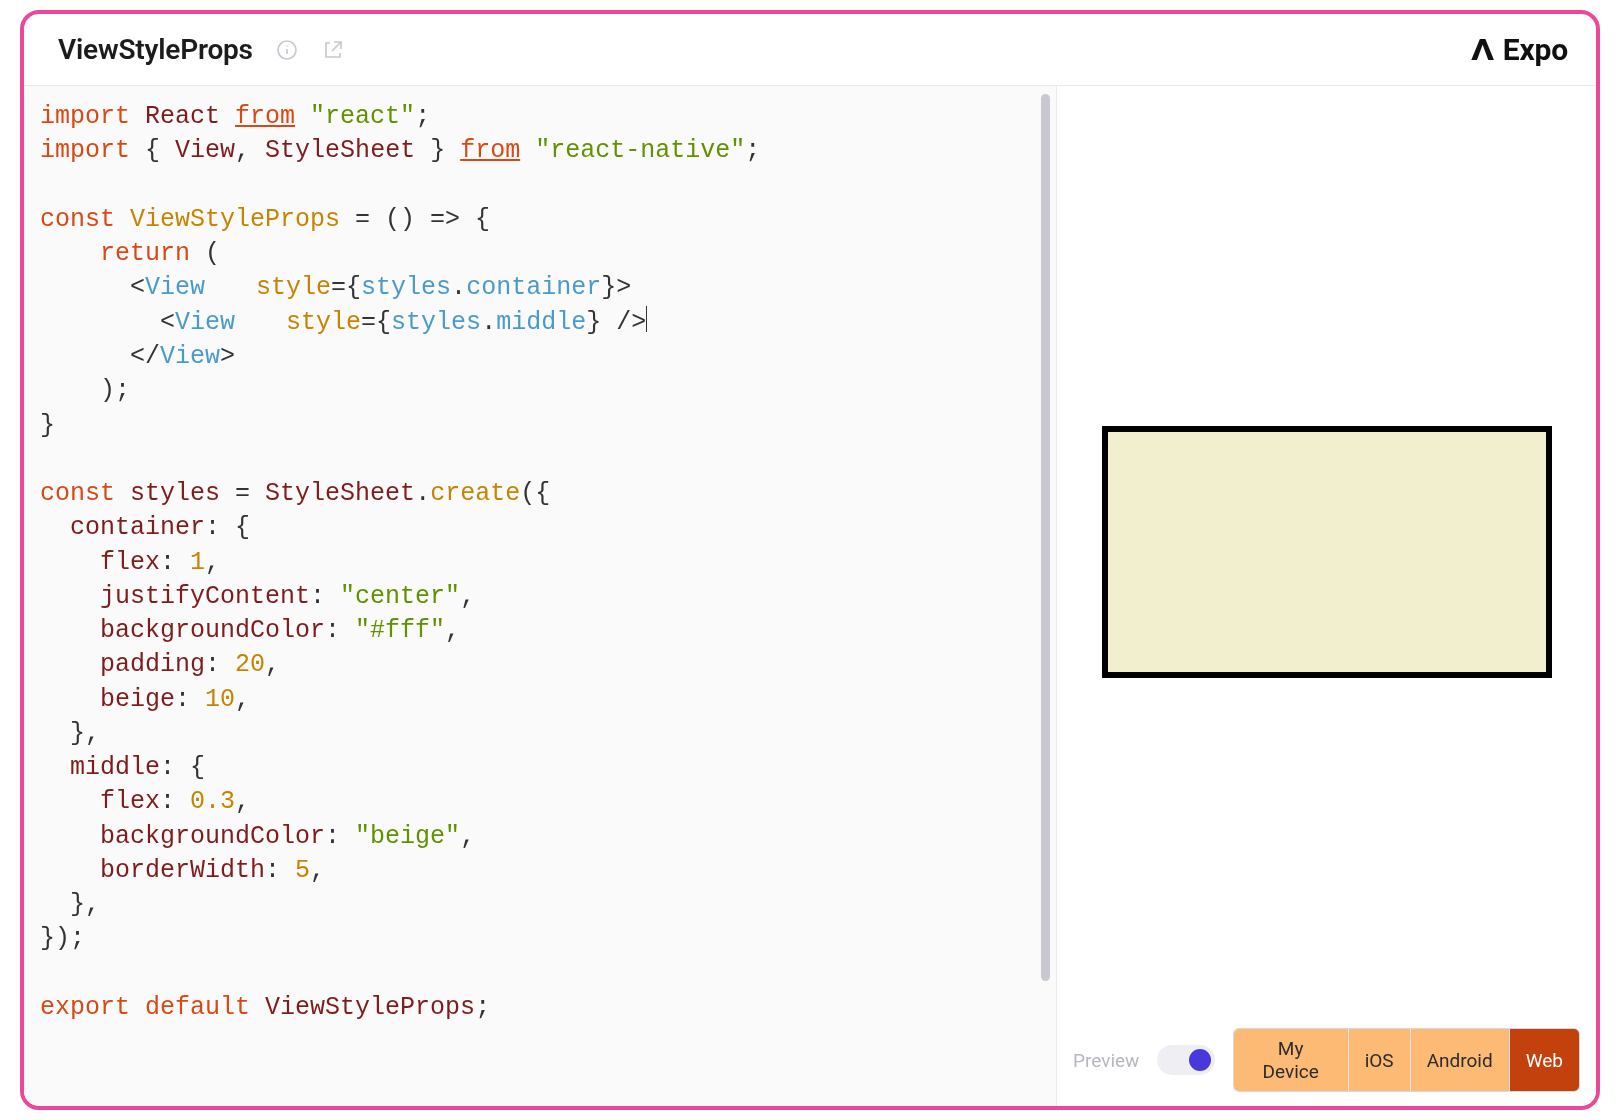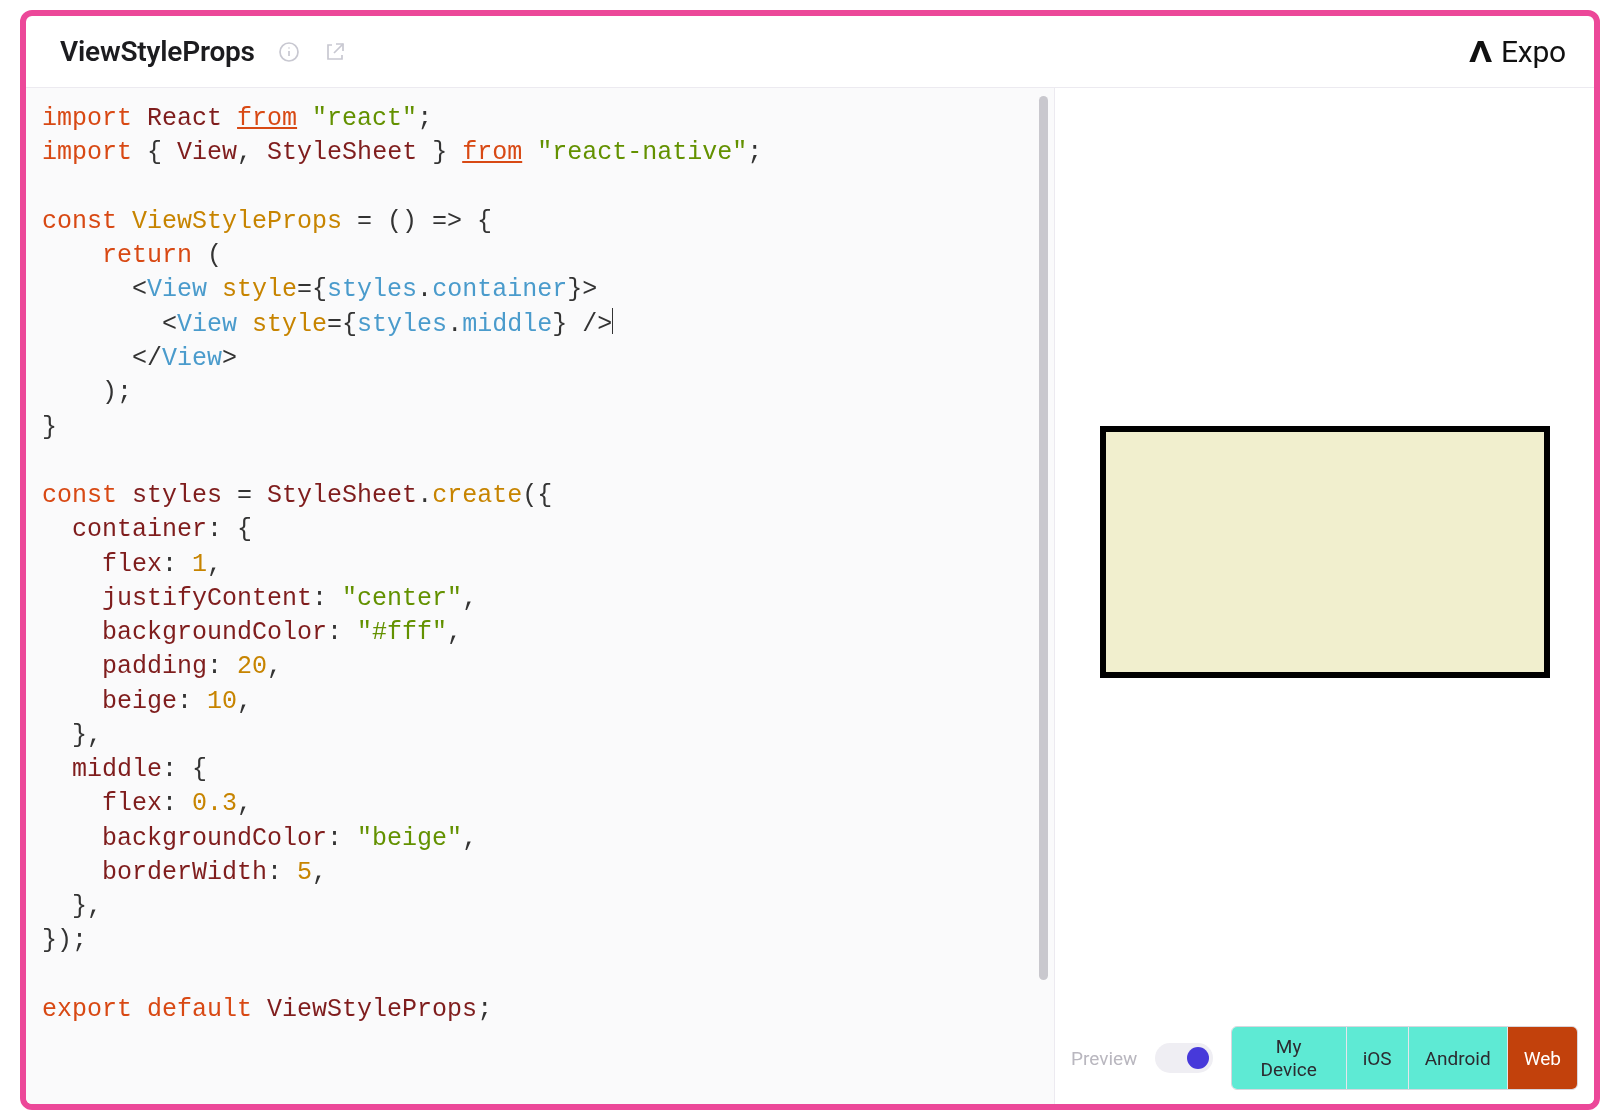--- a/index.html
+++ b/index.html
@@ -6,22 +6,22 @@
   body {
     font-family: -apple-system, BlinkMacSystemFont, "Segoe UI", Roboto, Helvetica, Arial, sans-serif;
     background: #fff;
     width: 1620px;
     height: 1120px;
     padding: 10px 20px;
   }
   .panel {
     width: 100%;
     height: 100%;
-    border: 6px solid #ec4899;
-    border-radius: 12px;
+    border: 4px solid #ec4899;
+    border-radius: 19px;
     display: flex;
     flex-direction: column;
     overflow: hidden;
   }
   .header {
     display: flex;
     align-items: center;
     justify-content: space-between;
     padding: 18px 28px 18px 34px;
     border-bottom: 1px solid #eceaf0;
@@ -53,21 +53,21 @@
   }
   .brand-icon {
     font-size: 30px;
     font-weight: 700;
     color: #111;
     line-height: 1;
     transform: scaleX(1.2);
   }
   .brand-text {
     font-size: 30px;
-    font-weight: 400;
+    font-weight: 700;
     color: #111;
     letter-spacing: -0.2px;
   }
   .body {
     flex: 1;
     display: flex;
     min-height: 0;
   }
   .editor-pane {
     flex: 1;
@@ -97,21 +97,21 @@
     color: #333;
     white-space: pre;
   }
   .tok-kw   { color: #d84914; }
   .tok-id   { color: #7f1d1d; }
   .tok-from { color: #d84914; text-decoration: underline; }
   .tok-str  { color: #639100; }
   .tok-punc { color: #333; }
   .tok-fn   { color: #c78400; }
   .tok-type { color: #4a9bcc; }
-  .tok-attr { color: #c78400; }
+  .tok-attr { color: #c78400; margin-left: 36px; }
   .tok-obj  { color: #4a9bcc; }
   .tok-num  { color: #c78400; }
   .cursor {
     display: inline-block;
     width: 0;
     border-left: 1.5px solid #333;
     height: 1.05em;
     vertical-align: -0.12em;
   }
 
@@ -166,21 +166,21 @@
   }
   .seg {
     display: flex;
     border: 1px solid #d8d7de;
     border-radius: 6px;
     overflow: hidden;
   }
   .seg button {
     appearance: none;
     border: none;
-    background: #5eead4;
+    background: #fdba74;
     color: #2c2b30;
     font-size: 19px;
     padding: 8px 16px;
     cursor: pointer;
     font-family: inherit;
   }
   .seg button + button {
     border-left: 1px solid #e6e5ec;
   }
   .seg button.active {

